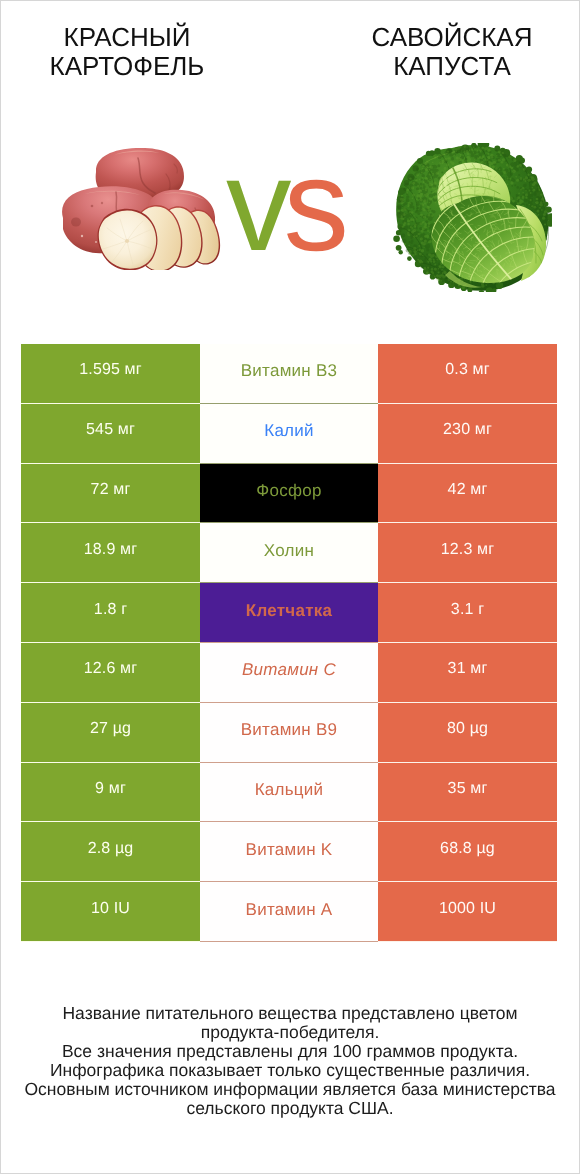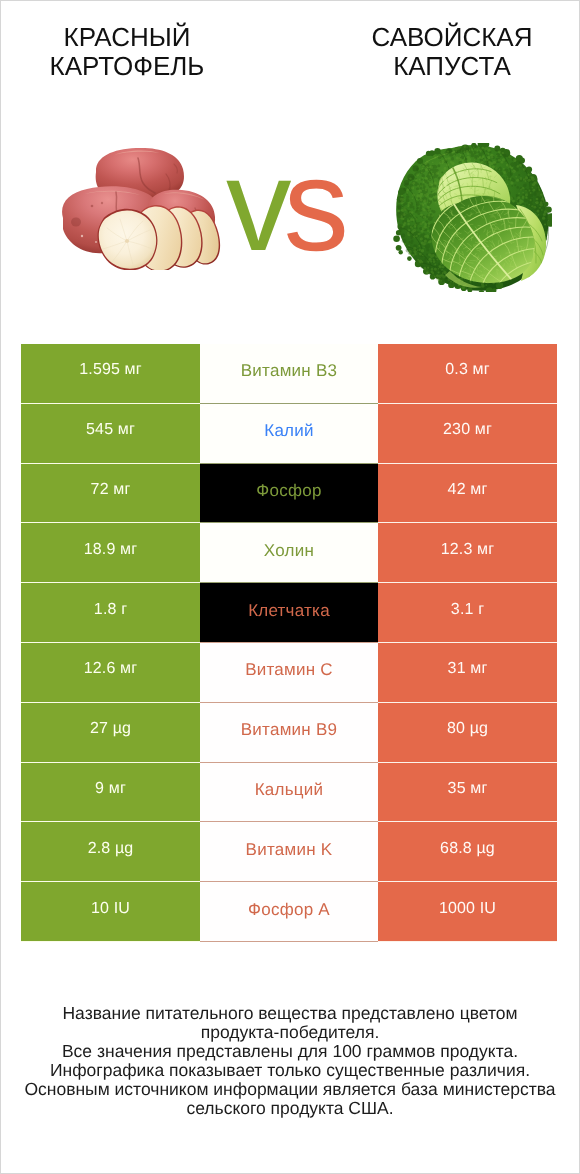--- a/index.html
+++ b/index.html
@@ -2384,27 +2384,27 @@
         <div class="sep" style="background: rgb(151, 160, 110);"></div>
       </div>
       <div class="row">
         <div class="cell c-left">18.9 мг</div>
         <div class="cell c-mid" style="color: rgb(125, 154, 58); background: rgb(255, 255, 251);">Холин</div>
         <div class="cell c-right">12.3 мг</div>
         <div class="sep" style="background: rgb(151, 160, 110);"></div>
       </div>
       <div class="row">
         <div class="cell c-left">1.8 г</div>
-        <div class="cell c-mid" style="color: rgb(209, 104, 75); background: #000000;">Клетчатка</div>
+        <div class="cell c-mid" style="color: rgb(209, 104, 75); background: #4c1d95; font-weight: bold;">Клетчатка</div>
         <div class="cell c-right">3.1 г</div>
         <div class="sep" style="background: rgb(207, 160, 141);"></div>
       </div>
       <div class="row">
         <div class="cell c-left">12.6 мг</div>
-        <div class="cell c-mid" style="color: rgb(209, 104, 75); background: rgb(255, 254, 254);">Витамин C</div>
+        <div class="cell c-mid" style="color: rgb(209, 104, 75); background: rgb(255, 254, 254); font-style: italic;">Витамин C</div>
         <div class="cell c-right">31 мг</div>
         <div class="sep" style="background: rgb(207, 160, 141);"></div>
       </div>
       <div class="row">
         <div class="cell c-left">27 µg</div>
         <div class="cell c-mid" style="color: rgb(209, 104, 75); background: rgb(255, 254, 254);">Витамин B9</div>
         <div class="cell c-right">80 µg</div>
         <div class="sep" style="background: rgb(207, 160, 141);"></div>
       </div>
       <div class="row">
@@ -2414,21 +2414,21 @@
         <div class="sep" style="background: rgb(207, 160, 141);"></div>
       </div>
       <div class="row">
         <div class="cell c-left">2.8 µg</div>
         <div class="cell c-mid" style="color: rgb(209, 104, 75); background: rgb(255, 254, 254);">Витамин K</div>
         <div class="cell c-right">68.8 µg</div>
         <div class="sep" style="background: rgb(207, 160, 141);"></div>
       </div>
       <div class="row">
         <div class="cell c-left">10 IU</div>
-        <div class="cell c-mid" style="color: rgb(209, 104, 75); background: rgb(255, 254, 254);">Фосфор A</div>
+        <div class="cell c-mid" style="color: rgb(209, 104, 75); background: rgb(255, 254, 254);">Витамин A</div>
         <div class="cell c-right">1000 IU</div>
         <div class="sep" style="background: rgb(207, 160, 141);"></div>
       </div>
     </div>
   <div class="footer" id="footer">
       <div>Название питательного вещества представлено цветом</div>
       <div>продукта-победителя.</div>
       <div>Все значения представлены для 100 граммов продукта.</div>
       <div>Инфографика показывает только существенные различия.</div>
       <div>Основным источником информации является база министерства</div>

